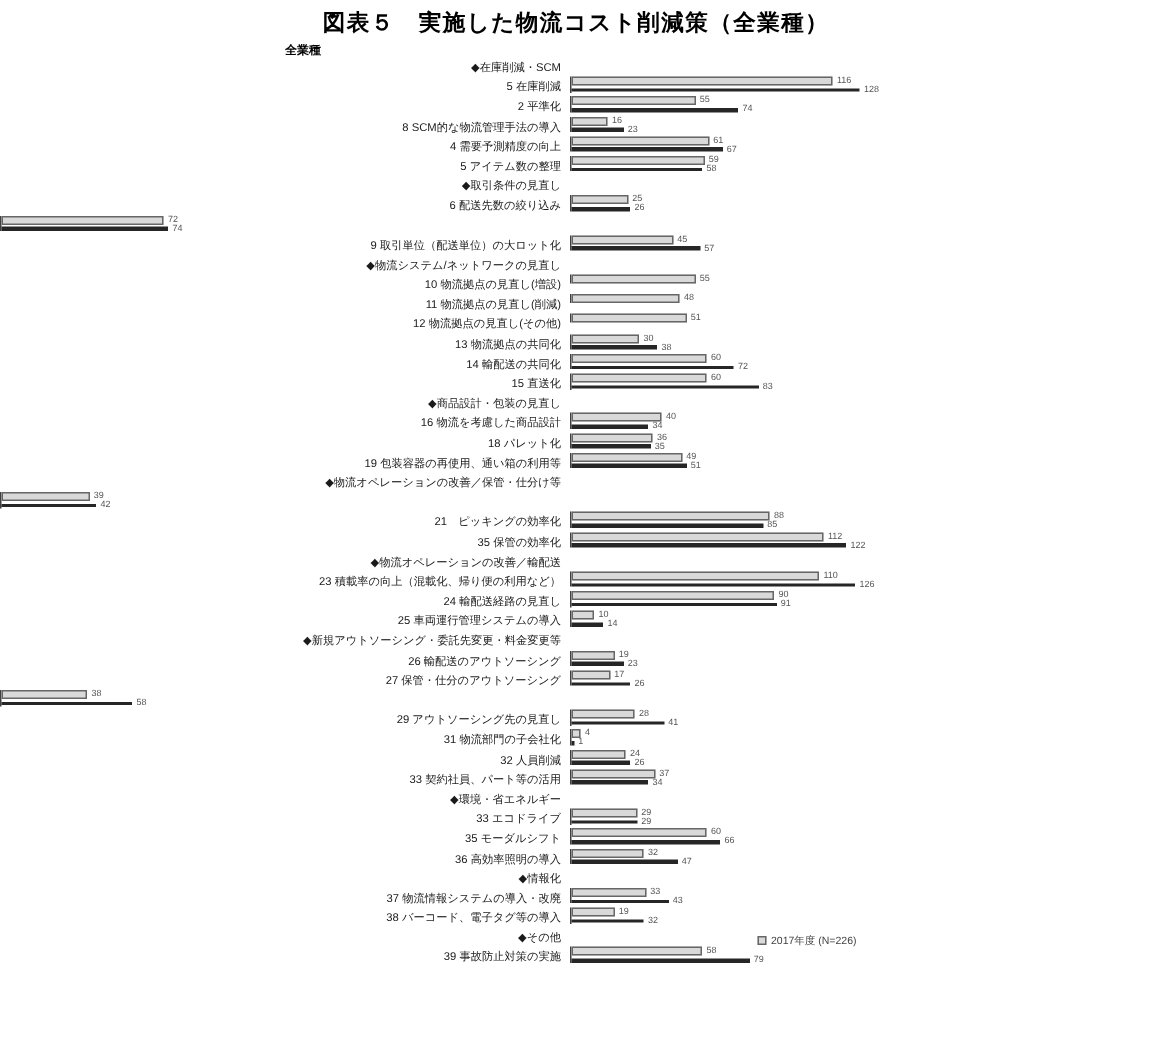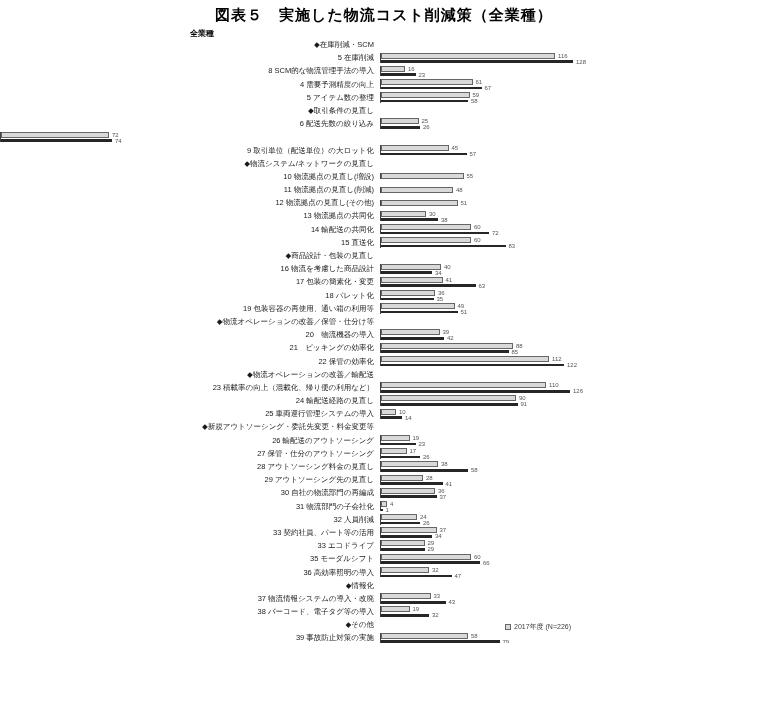--- a/index.html
+++ b/index.html
@@ -8,21 +8,21 @@
     font-family:"Liberation Sans","DejaVu Sans",sans-serif;color:#1a1a1a;
   }
   #chart-title{
     position:absolute;top:6px;left:0;width:100%;text-align:center;
     font-size:15px;font-weight:bold;letter-spacing:1px;color:#000;
   }
   #subtitle{
     position:absolute;top:28px;left:190px;font-size:8px;font-weight:bold;color:#000;
   }
   #chart-rows{position:absolute;top:38px;left:0;width:768px;}
-  .row{display:flex;height:13.2px;align-items:center;}
+  .row{display:flex;height:13.2px;align-items:flex-start;}
   .lbl{
     width:374px;text-align:right;padding-right:6px;font-size:7.5px;
     line-height:13.2px;white-space:nowrap;color:#1a1a1a;overflow:visible;
   }
   .bars{
     flex:1;border-left:1px solid #3f3f3f;display:flex;flex-direction:column;
     justify-content:center;gap:1.5px;
   }
   .barline{display:flex;align-items:center;}
   .line2017{height:6px;}
@@ -57,20 +57,33 @@
             <div class="bar b2017" style="width: 174px;"></div>
             <span class="val">116</span>
           </div>
           <div class="barline line2016">
             <div class="bar b2016" style="width: 192px;"></div>
             <span class="val">128</span>
           </div>
         </div>
       </div>
       <div class="row">
+        <div class="lbl">2 平準化</div>
+        <div class="bars">
+          <div class="barline line2017">
+            <div class="bar b2017" style="width: 82.5px;"></div>
+            <span class="val">55</span>
+          </div>
+          <div class="barline line2016">
+            <div class="bar b2016" style="width: 111px;"></div>
+            <span class="val">74</span>
+          </div>
+        </div>
+      </div>
+      <div class="row">
         <div class="lbl">8 SCM的な物流管理手法の導入</div>
         <div class="bars">
           <div class="barline line2017">
             <div class="bar b2017" style="width: 24px;"></div>
             <span class="val">16</span>
           </div>
           <div class="barline line2016">
             <div class="bar b2016" style="width: 34.5px;"></div>
             <span class="val">23</span>
           </div>
@@ -225,33 +238,20 @@
             <div class="bar b2017" style="width: 60px;"></div>
             <span class="val">40</span>
           </div>
           <div class="barline line2016">
             <div class="bar b2016" style="width: 51px;"></div>
             <span class="val">34</span>
           </div>
         </div>
       </div>
       <div class="row">
-        <div class="lbl">17 包装の簡素化・変更</div>
-        <div class="bars">
-          <div class="barline line2017">
-            <div class="bar b2017" style="width: 61.5px;"></div>
-            <span class="val">41</span>
-          </div>
-          <div class="barline line2016">
-            <div class="bar b2016" style="width: 94.5px;"></div>
-            <span class="val">63</span>
-          </div>
-        </div>
-      </div>
-      <div class="row">
         <div class="lbl">18 パレット化</div>
         <div class="bars">
           <div class="barline line2017">
             <div class="bar b2017" style="width: 54px;"></div>
             <span class="val">36</span>
           </div>
           <div class="barline line2016">
             <div class="bar b2016" style="width: 52.5px;"></div>
             <span class="val">35</span>
           </div>
@@ -268,21 +268,20 @@
             <div class="bar b2016" style="width: 76.5px;"></div>
             <span class="val">51</span>
           </div>
         </div>
       </div>
       <div class="row">
         <div class="lbl">◆物流オペレーションの改善／保管・仕分け等</div>
         <div class="bars"></div>
       </div>
       <div class="row">
-        <div class="lbl">20　物流機器の導入</div>
         <div class="bars">
           <div class="barline line2017">
             <div class="bar b2017" style="width: 58.5px;"></div>
             <span class="val">39</span>
           </div>
           <div class="barline line2016">
             <div class="bar b2016" style="width: 63px;"></div>
             <span class="val">42</span>
           </div>
         </div>
@@ -294,21 +293,21 @@
             <div class="bar b2017" style="width: 132px;"></div>
             <span class="val">88</span>
           </div>
           <div class="barline line2016">
             <div class="bar b2016" style="width: 127.5px;"></div>
             <span class="val">85</span>
           </div>
         </div>
       </div>
       <div class="row">
-        <div class="lbl">22 保管の効率化</div>
+        <div class="lbl">35 保管の効率化</div>
         <div class="bars">
           <div class="barline line2017">
             <div class="bar b2017" style="width: 168px;"></div>
             <span class="val">112</span>
           </div>
           <div class="barline line2016">
             <div class="bar b2016" style="width: 183px;"></div>
             <span class="val">122</span>
           </div>
         </div>
@@ -380,21 +379,20 @@
             <div class="bar b2017" style="width: 25.5px;"></div>
             <span class="val">17</span>
           </div>
           <div class="barline line2016">
             <div class="bar b2016" style="width: 39px;"></div>
             <span class="val">26</span>
           </div>
         </div>
       </div>
       <div class="row">
-        <div class="lbl">28 アウトソーシング料金の見直し</div>
         <div class="bars">
           <div class="barline line2017">
             <div class="bar b2017" style="width: 57px;"></div>
             <span class="val">38</span>
           </div>
           <div class="barline line2016">
             <div class="bar b2016" style="width: 87px;"></div>
             <span class="val">58</span>
           </div>
         </div>
@@ -406,33 +404,20 @@
             <div class="bar b2017" style="width: 42px;"></div>
             <span class="val">28</span>
           </div>
           <div class="barline line2016">
             <div class="bar b2016" style="width: 61.5px;"></div>
             <span class="val">41</span>
           </div>
         </div>
       </div>
       <div class="row">
-        <div class="lbl">30 自社の物流部門の再編成</div>
-        <div class="bars">
-          <div class="barline line2017">
-            <div class="bar b2017" style="width: 54px;"></div>
-            <span class="val">36</span>
-          </div>
-          <div class="barline line2016">
-            <div class="bar b2016" style="width: 55.5px;"></div>
-            <span class="val">37</span>
-          </div>
-        </div>
-      </div>
-      <div class="row">
         <div class="lbl">31 物流部門の子会社化</div>
         <div class="bars">
           <div class="barline line2017">
             <div class="bar b2017" style="width: 6px;"></div>
             <span class="val">4</span>
           </div>
           <div class="barline line2016">
             <div class="bar b2016" style="width: 1.5px;"></div>
             <span class="val">1</span>
           </div>
@@ -456,20 +441,24 @@
         <div class="bars">
           <div class="barline line2017">
             <div class="bar b2017" style="width: 55.5px;"></div>
             <span class="val">37</span>
           </div>
           <div class="barline line2016">
             <div class="bar b2016" style="width: 51px;"></div>
             <span class="val">34</span>
           </div>
         </div>
+      </div>
+      <div class="row">
+        <div class="lbl">◆環境・省エネルギー</div>
+        <div class="bars"></div>
       </div>
       <div class="row">
         <div class="lbl">33 エコドライブ</div>
         <div class="bars">
           <div class="barline line2017">
             <div class="bar b2017" style="width: 43.5px;"></div>
             <span class="val">29</span>
           </div>
           <div class="barline line2016">
             <div class="bar b2016" style="width: 43.5px;"></div>

